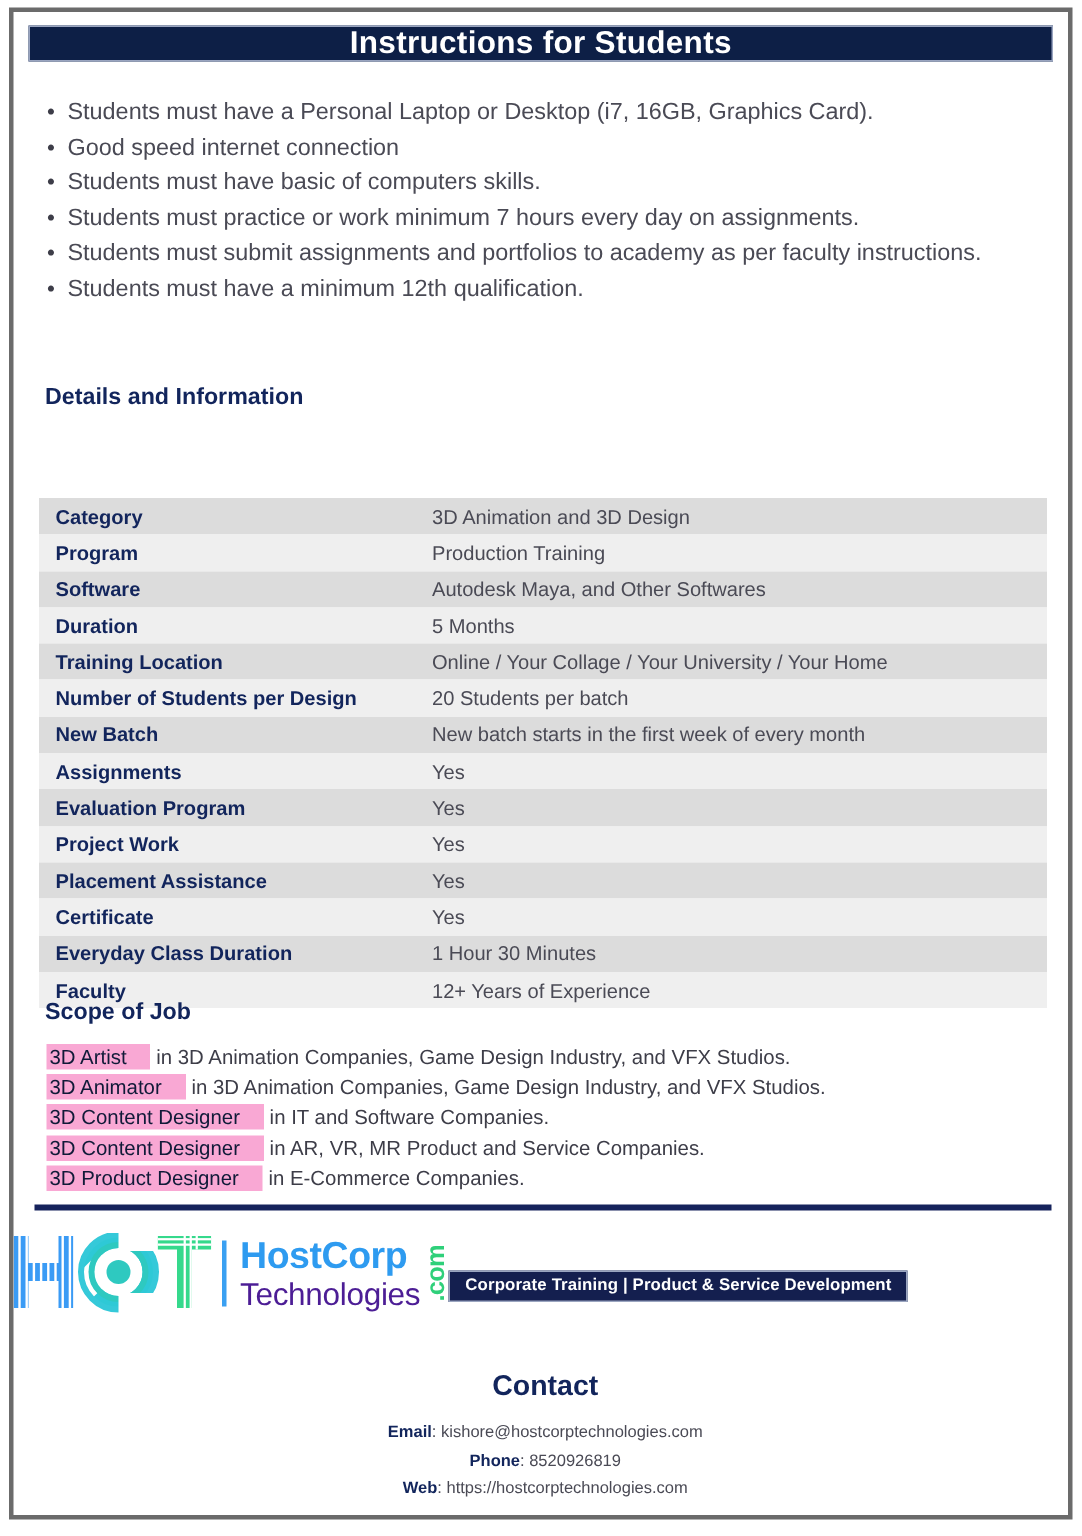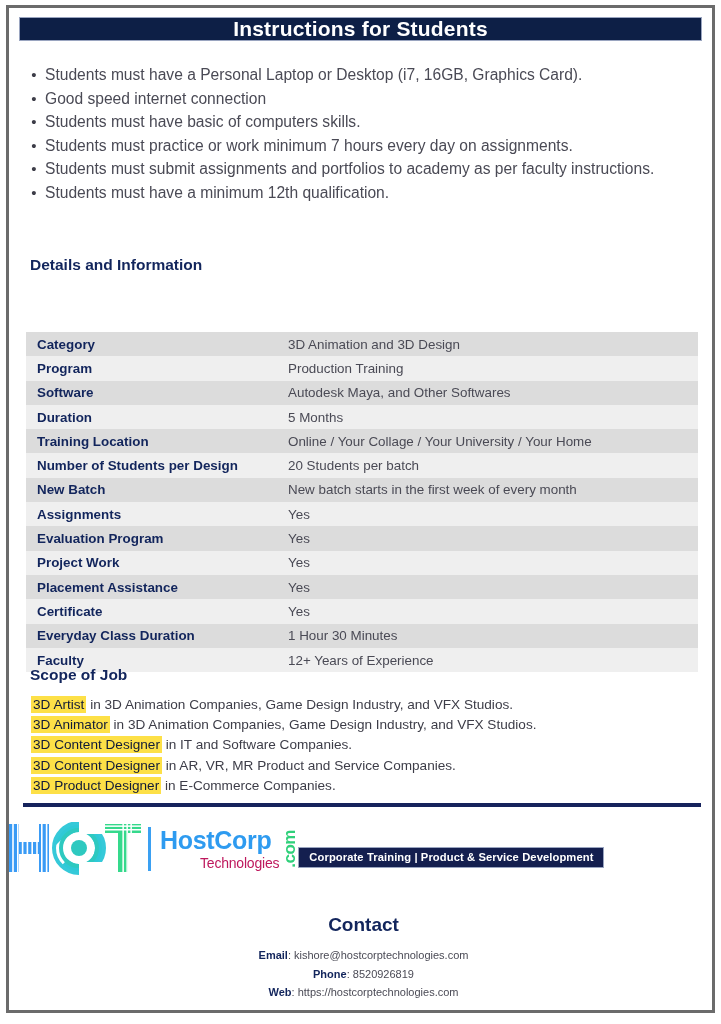--- a/index.html
+++ b/index.html
@@ -126,23 +126,23 @@
     top: 687px;
     width: 670px;
   }
   .scope-row {
     font-size: 13.6px;
     line-height: 20.2px;
     color: #3d3d48;
     white-space: nowrap;
   }
   .scope-hl {
-    background: #fde047;
+    background: #f9a8d4;
     color: #101a38;
-    padding: 1px 2px 1px 2px;
+    padding: 1px 16px 1px 2px;
   }
   .scope-rest { color: #3d3d48; }
 
   
   .divider {
     position: absolute;
     left: 14px;
     top: 795px;
     width: 678px;
     height: 4px;
@@ -181,25 +181,24 @@
     justify-content: center;
     line-height: 1;
   }
   .logo-hostcorp {
     font-size: 25px;
     font-weight: bold;
     color: #2e9bf0;
     letter-spacing: -0.3px;
   }
   .logo-tech {
-    font-size: 14px;
-    color: #be185d;
+    font-size: 21px;
+    color: #4c1d95;
     margin-top: 3px;
     letter-spacing: -0.2px;
-    margin-left: 40px;
   }
   .logo-dotcom {
     font-size: 17px;
     font-weight: bold;
     color: #2fd07a;
     writing-mode: vertical-rl;
     transform: rotate(180deg);
     letter-spacing: -0.5px;
     margin-left: 2px;
     line-height: 1;

